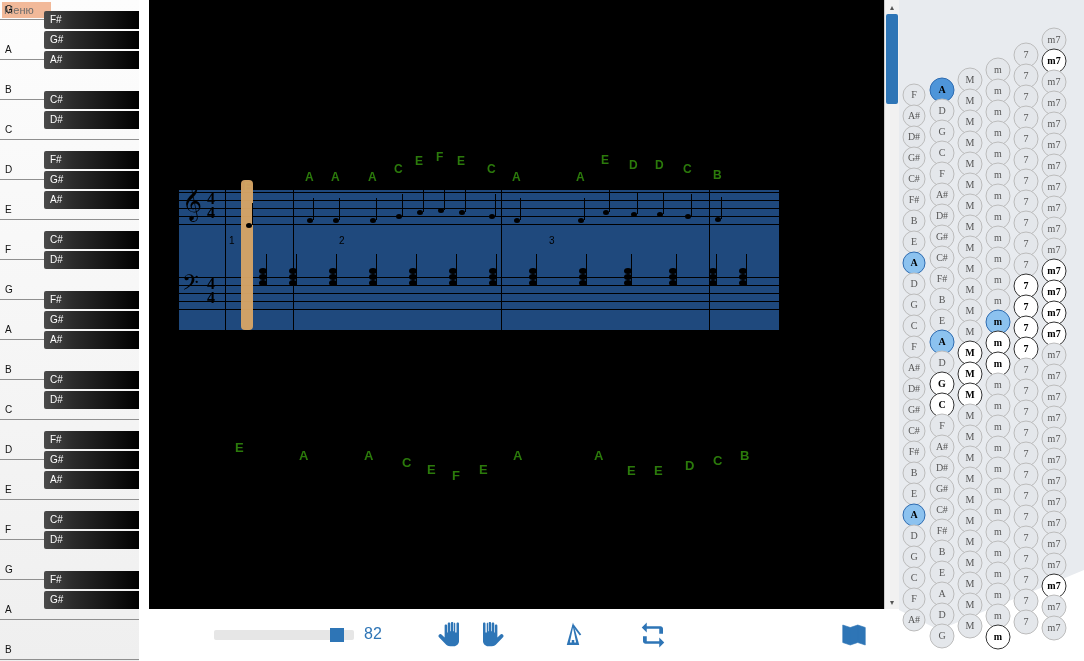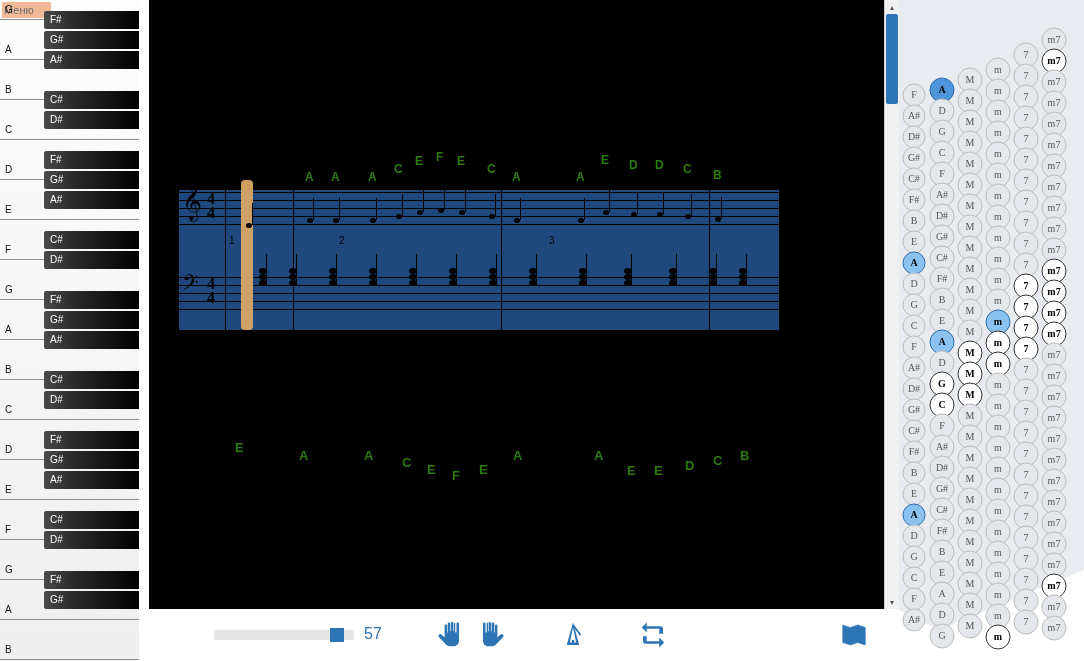--- a/index.html
+++ b/index.html
@@ -396,21 +396,21 @@
       <div class="scroll-up">▴</div>
       <div class="scroll-thumb" style="top:14px;height:90px;"></div>
       <div class="scroll-down">▾</div>
     </div>
   </div>
 
   <div class="toolbar">
     <div class="tempo-box">
       <div class="tempo-track"></div>
       <div class="tempo-thumb" id="tempo-thumb" style="left: 116.2px;"></div>
-      <div class="tempo-val">57</div>
+      <div class="tempo-val">82</div>
     </div>
     <div class="hands">
       <div class="tb-icon">
         <svg viewBox="0 0 24 24">
             <path fill="currentColor" d="M7 2c.6 0 1 .4 1 1v6h.5V2.5c0-.6.4-1 1-1s1 .4 1 1V9h.5V3c0-.6.4-1 1-1s1 .4 1 1v7h.5V4.5c0-.6.4-1 1-1s1 .4 1 1V14l2.3-2.3c.6-.6 1.6-.6 2.2 0 .5.5.6 1.4 0 2L15 19c-1 1-2 2-4 2H8c-2 0-4-2-4-4V3c0-.6.4-1 1-1s1 .4 1 1v7h1V3c0-.6.4-1 1-1z" transform="scale(-1 1) translate(-24 0)"></path>
           </svg>
       </div>
       <div class="tb-icon">
         <svg viewBox="0 0 24 24">
             <path fill="currentColor" d="M7 2c.6 0 1 .4 1 1v6h.5V2.5c0-.6.4-1 1-1s1 .4 1 1V9h.5V3c0-.6.4-1 1-1s1 .4 1 1v7h.5V4.5c0-.6.4-1 1-1s1 .4 1 1V14l2.3-2.3c.6-.6 1.6-.6 2.2 0 .5.5.6 1.4 0 2L15 19c-1 1-2 2-4 2H8c-2 0-4-2-4-4V3c0-.6.4-1 1-1s1 .4 1 1v7h1V3c0-.6.4-1 1-1z"></path>

